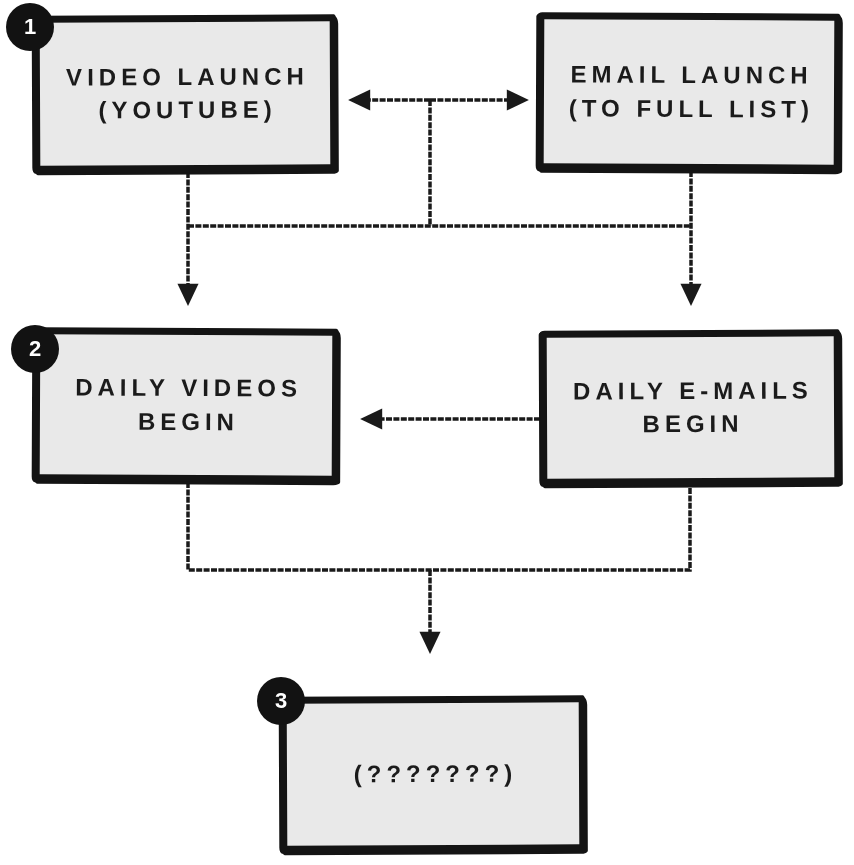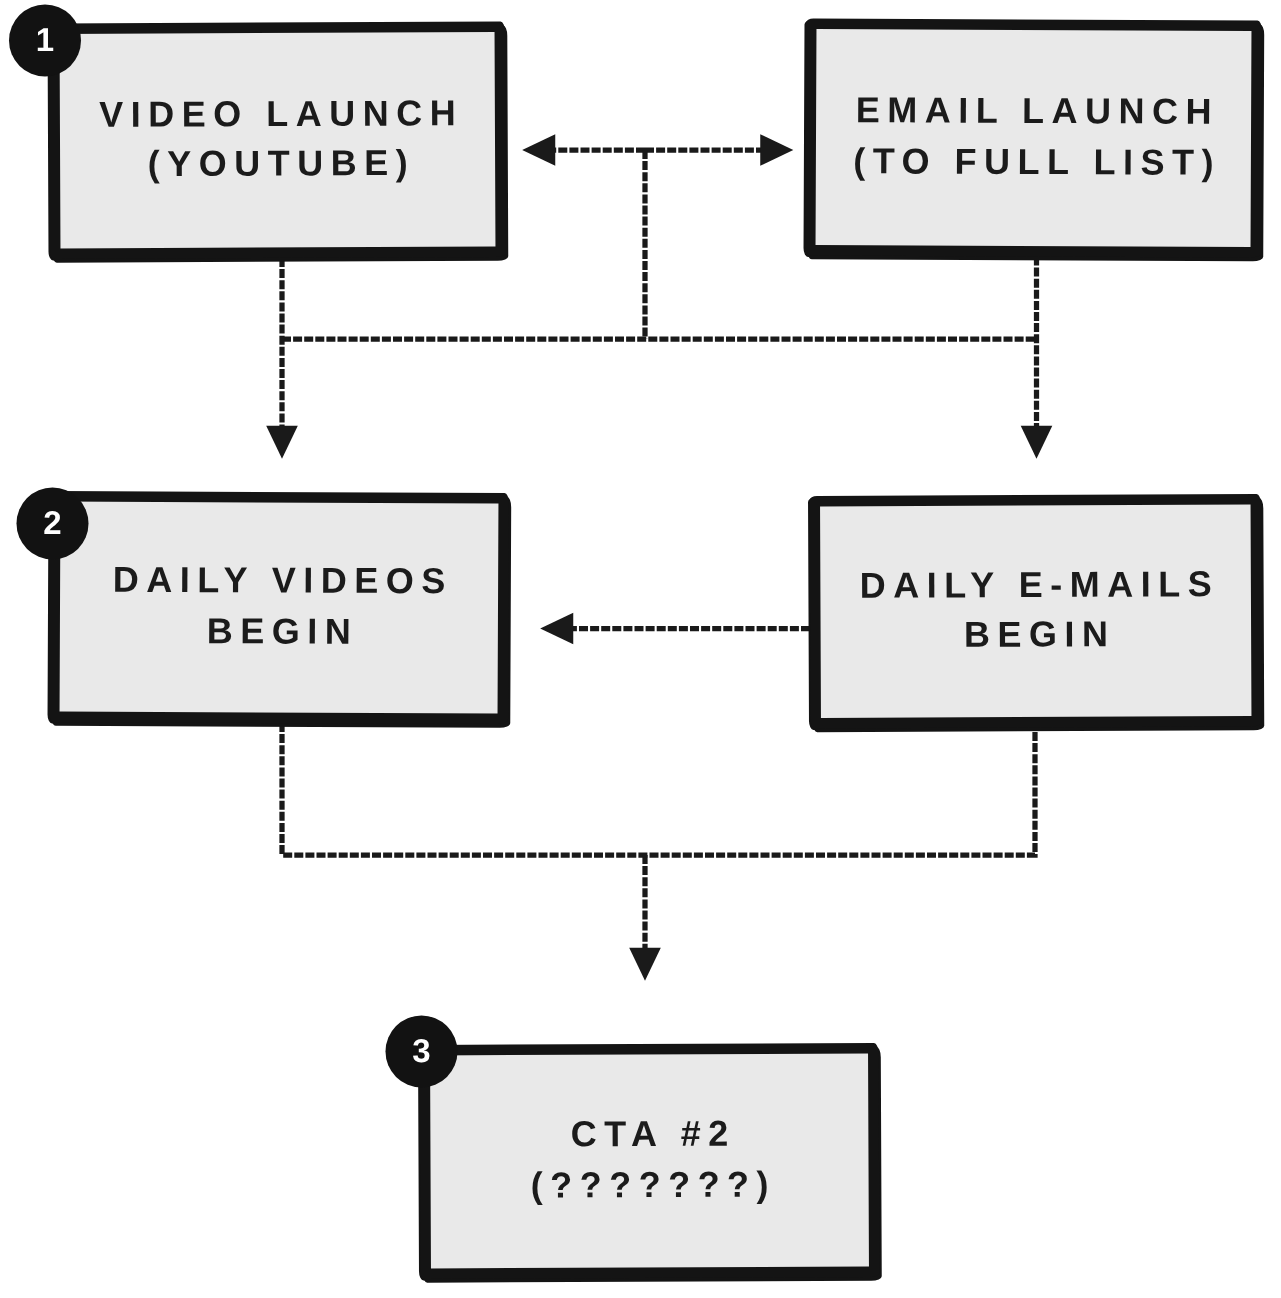--- a/index.html
+++ b/index.html
@@ -114,21 +114,20 @@
     <span class="txt">DAILY VIDEOS</span>
     <span class="txt">BEGIN</span>
   </div>
 
   <div class="node rot-a" id="node-daily-emails">
     <span class="txt">DAILY E-MAILS</span>
     <span class="txt">BEGIN</span>
   </div>
 
   <div class="node rot-a" id="node-cta">
-    <span class="txt">CTA #2</span>
     <span class="txt">(???????)</span>
   </div>
 
   <div class="badge" id="badge-1">1</div>
   <div class="badge" id="badge-2">2</div>
   <div class="badge" id="badge-3">3</div>
 
 </div>
 
 </body></html>

